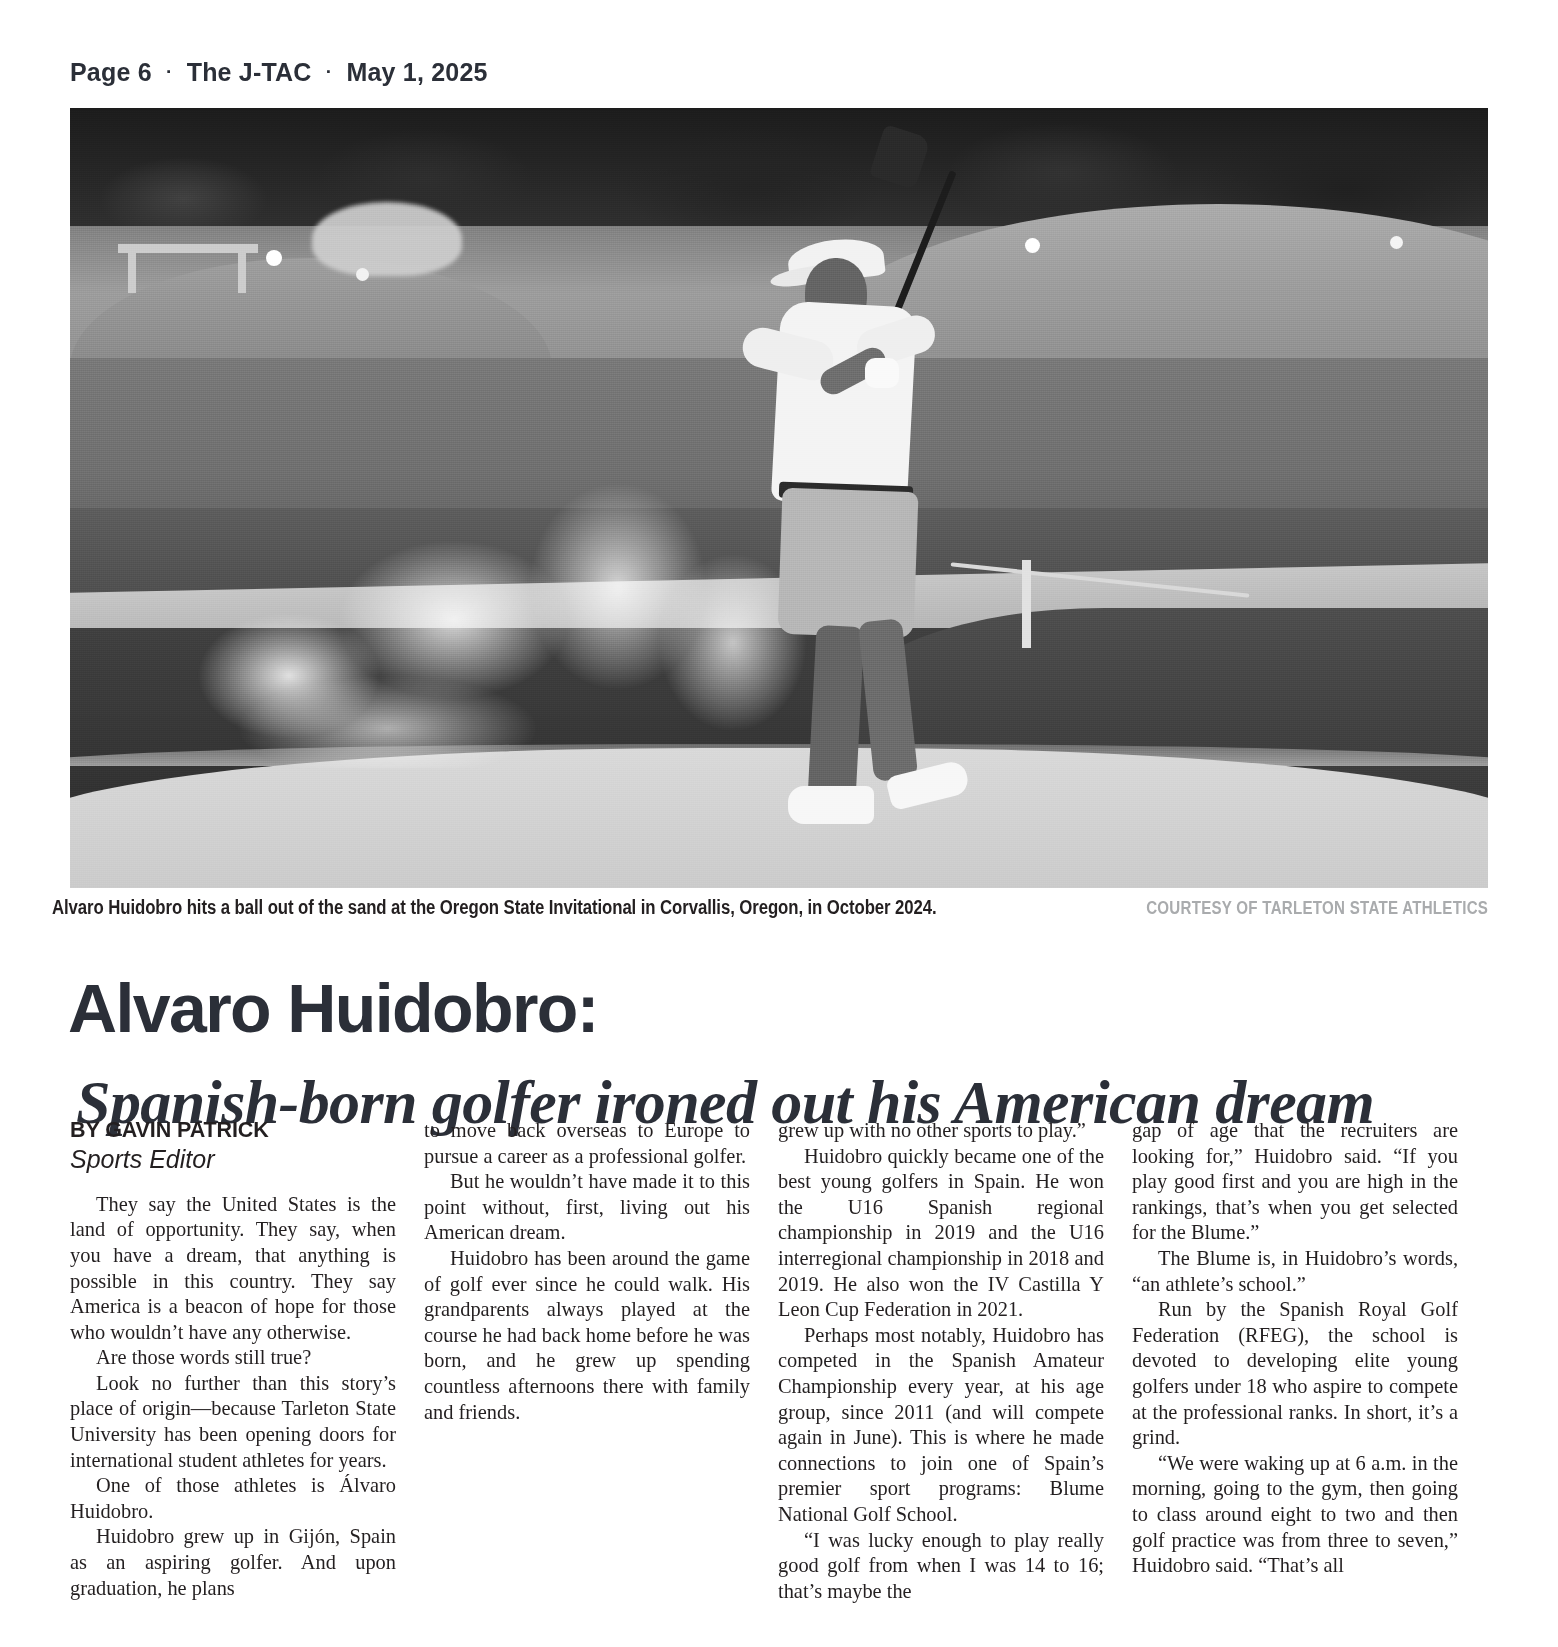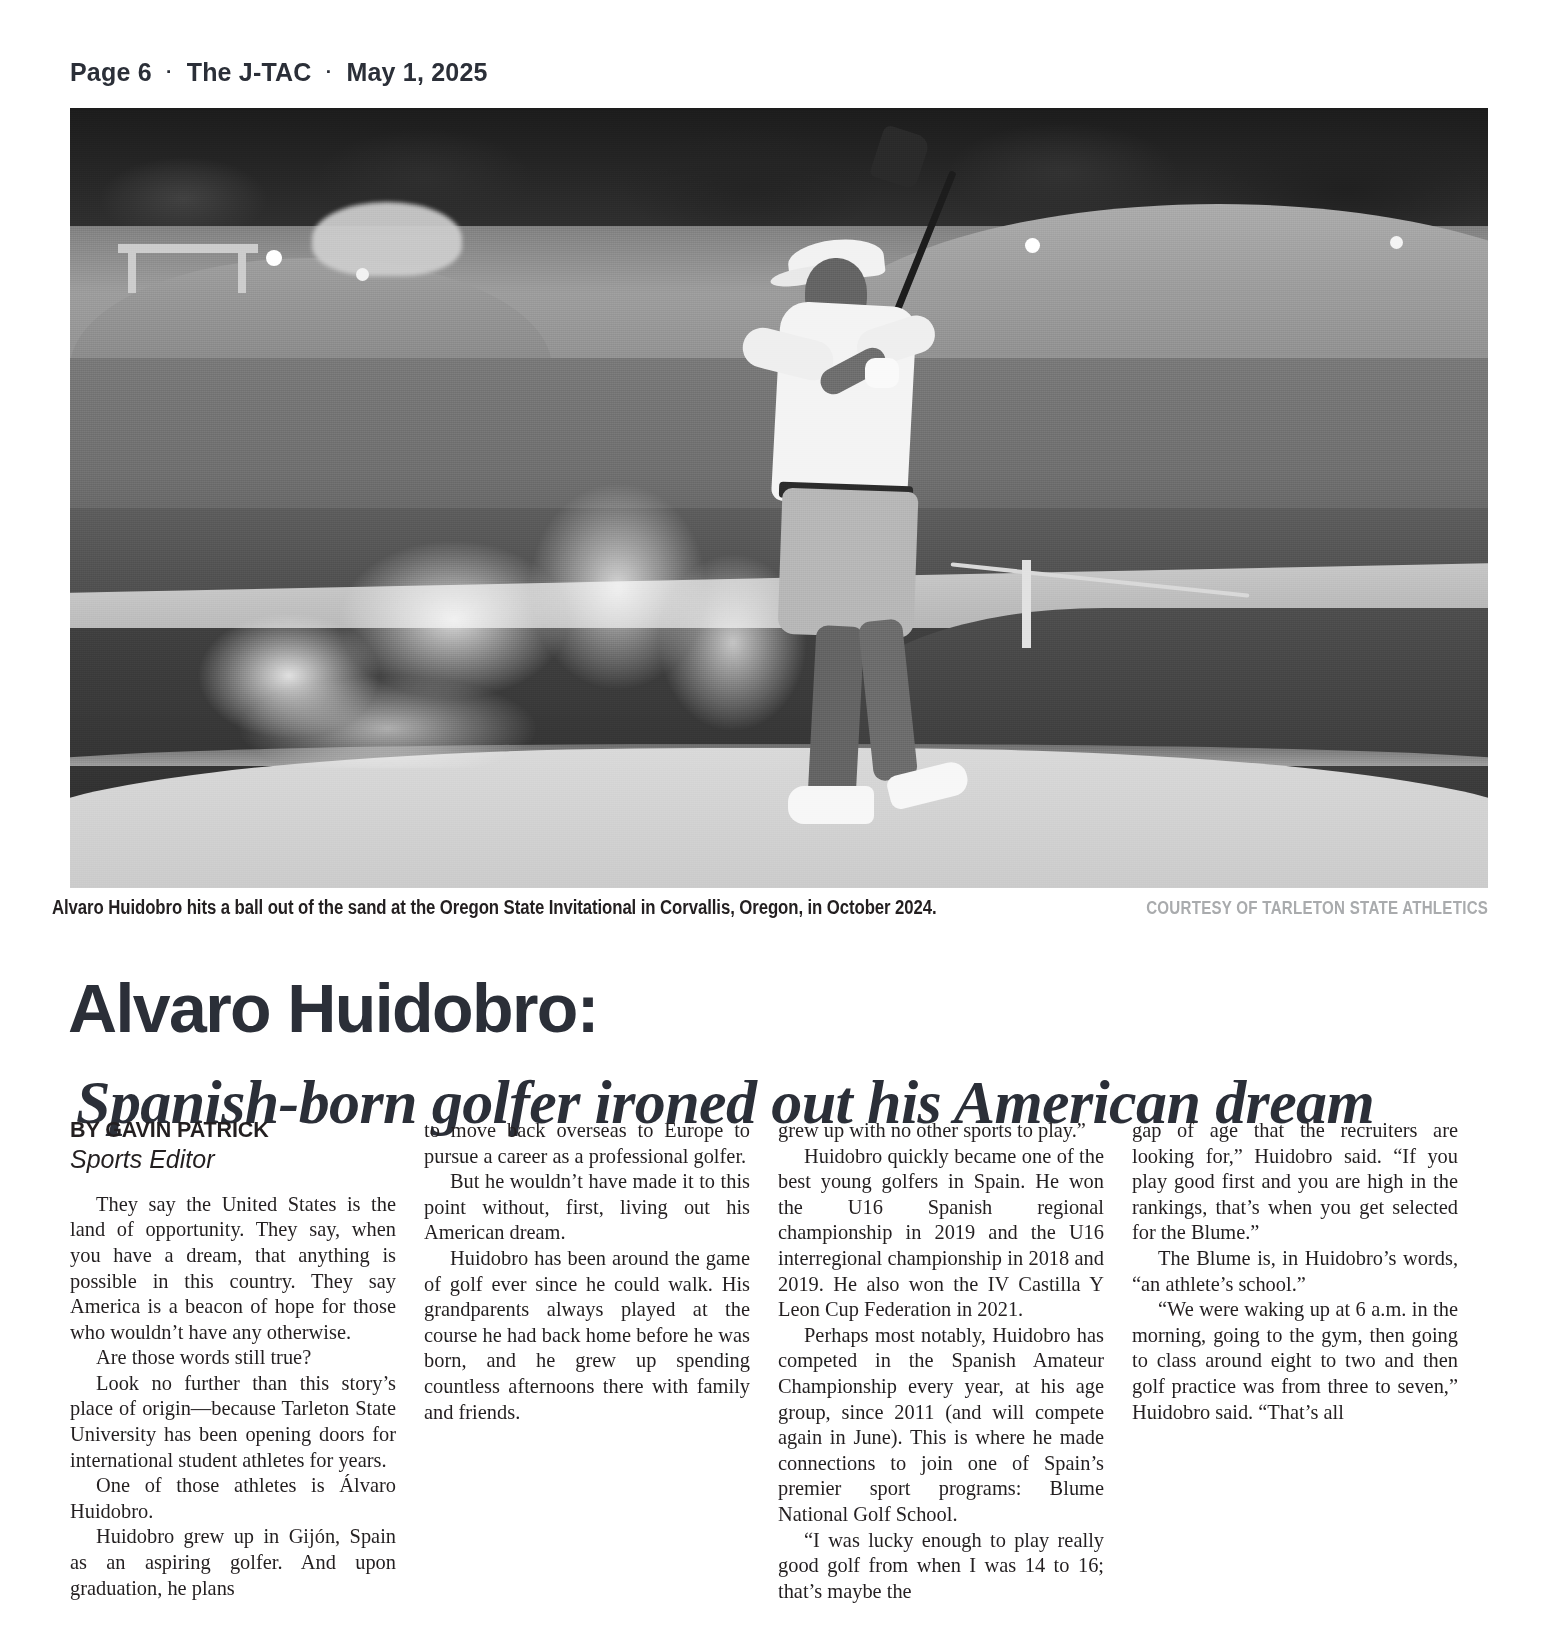--- a/index.html
+++ b/index.html
@@ -337,17 +337,18 @@
     <div class="col">
       <p>grew up with no other sports to play.”</p>
       <p class="indent">Huidobro quickly became one of the best young golfers in Spain. He won the U16 Spanish regional championship in 2019 and the U16 interregional championship in 2018 and 2019. He also won the IV Castilla Y Leon Cup Federation in 2021.</p>
       <p class="indent">Perhaps most notably, Huidobro has competed in the Spanish Amateur Championship every year, at his age group, since 2011 (and will compete again in June). This is where he made connections to join one of Spain’s premier sport programs: Blume National Golf School.</p>
       <p class="indent">“I was lucky enough to play really good golf from when I was 14 to 16; that’s maybe the</p>
     </div>
 
     <div class="col">
       <p>gap of age that the recruiters are looking for,” Huidobro said. “If you play good first and you are high in the rankings, that’s when you get selected for the Blume.”</p>
       <p class="indent">The Blume is, in Huidobro’s words, “an athlete’s school.”</p>
+      <p class="indent">Run by the Spanish Royal Golf Federation (RFEG), the school is devoted to developing elite young golfers under 18 who aspire to compete at the professional ranks. In short, it’s a grind.</p>
       <p class="indent">“We were waking up at 6 a.m. in the morning, going to the gym, then going to class around eight to two and then golf practice was from three to seven,” Huidobro said. “That’s all</p>
     </div>
 
   </div>
 </div>
 
 </body></html>

